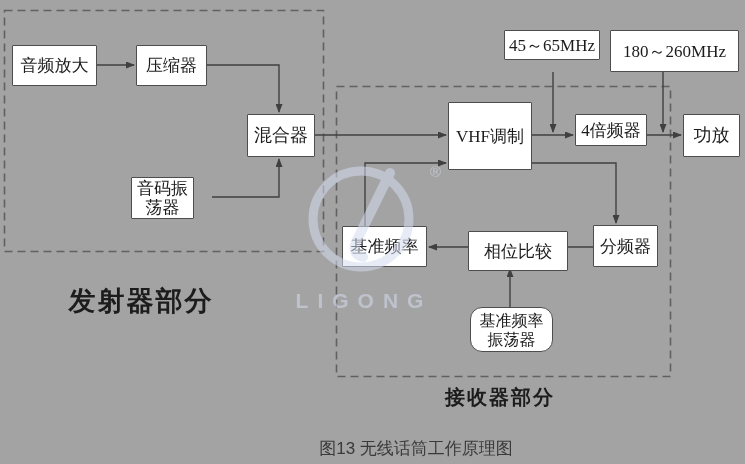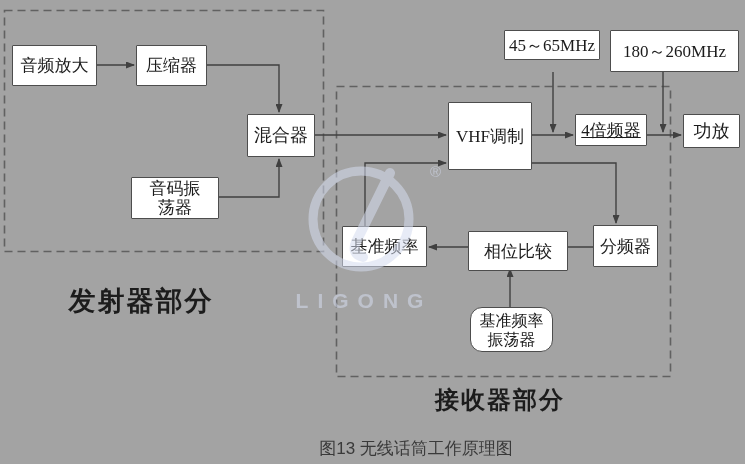--- a/index.html
+++ b/index.html
@@ -76,42 +76,42 @@
   </div>
 
   <div class="block" style="left:247px;top:114px;width:68px;height:43px;font-size:18px;">
     <span>混合器</span>
   </div>
 
   <div class="block" style="left:136px;top:45px;width:71px;height:41px;">
     <span>压缩器</span>
   </div>
 
-  <div class="block" style="left:131px;top:177px;width:88px;height:42px;">
+  <div class="block" style="left:131px;top:177px;width:63px;height:42px;">
     <span>音码振</span>
     <span>荡器</span>
   </div>
 
   <div class="block" style="left:504px;top:30px;width:96px;height:30px;">
     <span>45～65MHz</span>
   </div>
 
   <div class="block" style="left:610px;top:30px;width:129px;height:42px;">
     <span>180～260MHz</span>
   </div>
 
   <div class="block" style="left:448px;top:102px;width:84px;height:68px;">
     <span>VHF调制</span>
   </div>
 
-  <div class="block" style="left:575px;top:114px;width:72px;height:32px;text-decoration:underline;">
+  <div class="block" style="left:575px;top:114px;width:72px;height:32px;">
     <span>4倍频器</span>
   </div>
 
-  <div class="block" style="left:683px;top:114px;width:57px;height:34px;font-size:18px;">
+  <div class="block" style="left:683px;top:114px;width:57px;height:43px;font-size:18px;">
     <span>功放</span>
   </div>
 
   <div class="block" style="left:342px;top:226px;width:85px;height:41px;">
     <span>基准频率</span>
   </div>
 
   <div class="block" style="left:468px;top:231px;width:100px;height:40px;">
     <span>相位比较</span>
   </div>
@@ -119,21 +119,21 @@
   <div class="block" style="left:593px;top:225px;width:65px;height:42px;">
     <span>分频器</span>
   </div>
 
   <div class="block" style="left:470px;top:307px;width:83px;height:45px;font-size:16px;border-radius:12px;">
     <span>基准频率</span>
     <span>振荡器</span>
   </div>
 
   <div class="section-label" style="left:62px;top:283px;width:158px;">发射器部分</div>
-  <div class="section-label" style="left:430px;top:384px;width:140px;font-size:24px;">接收器部分</div>
+  <div class="section-label" style="left:430px;top:384px;width:140px;font-size:20px;">接收器部分</div>
 
   <svg id="watermark" width="745" height="464" viewBox="0 0 745 464">
     <circle class="ring" cx="361" cy="219" r="48"></circle>
     <path class="bolt" d="M390,173 L356,242 Q351,254 363,257"></path>
     <text id="wm-reg" x="430" y="177">®</text>
     <text id="wm-ligong" x="364" y="308" text-anchor="middle">LIGONG</text>
   </svg>
 
   <div id="caption">图13 无线话筒工作原理图</div>
 

